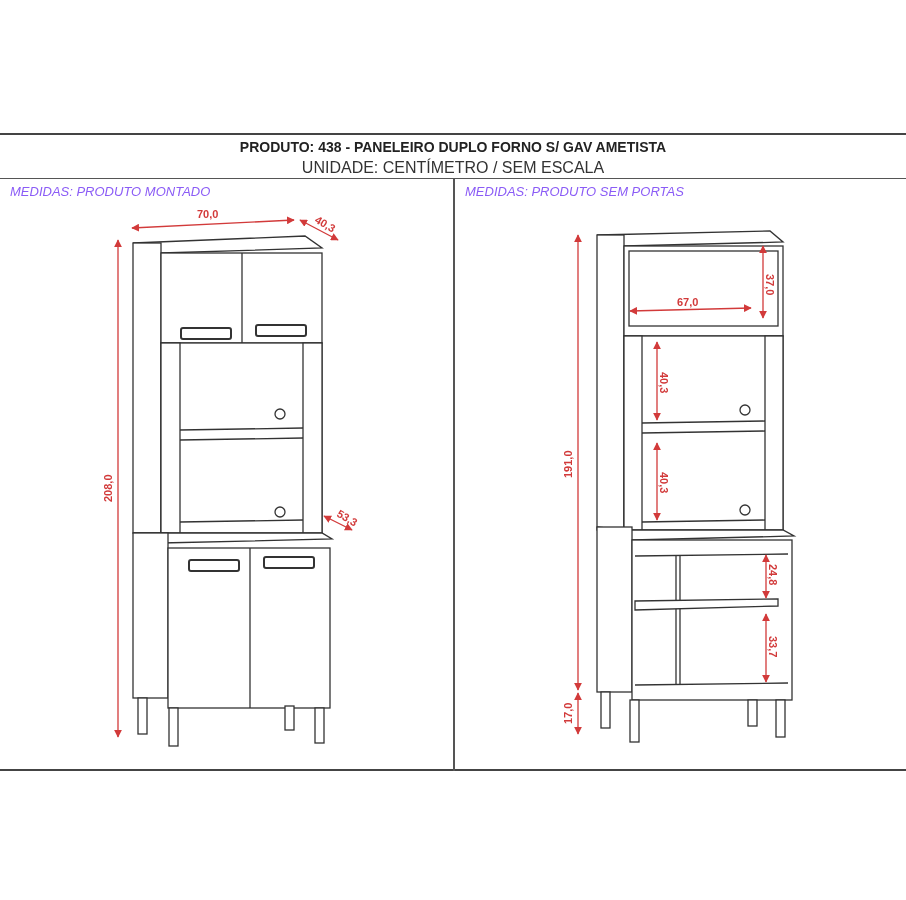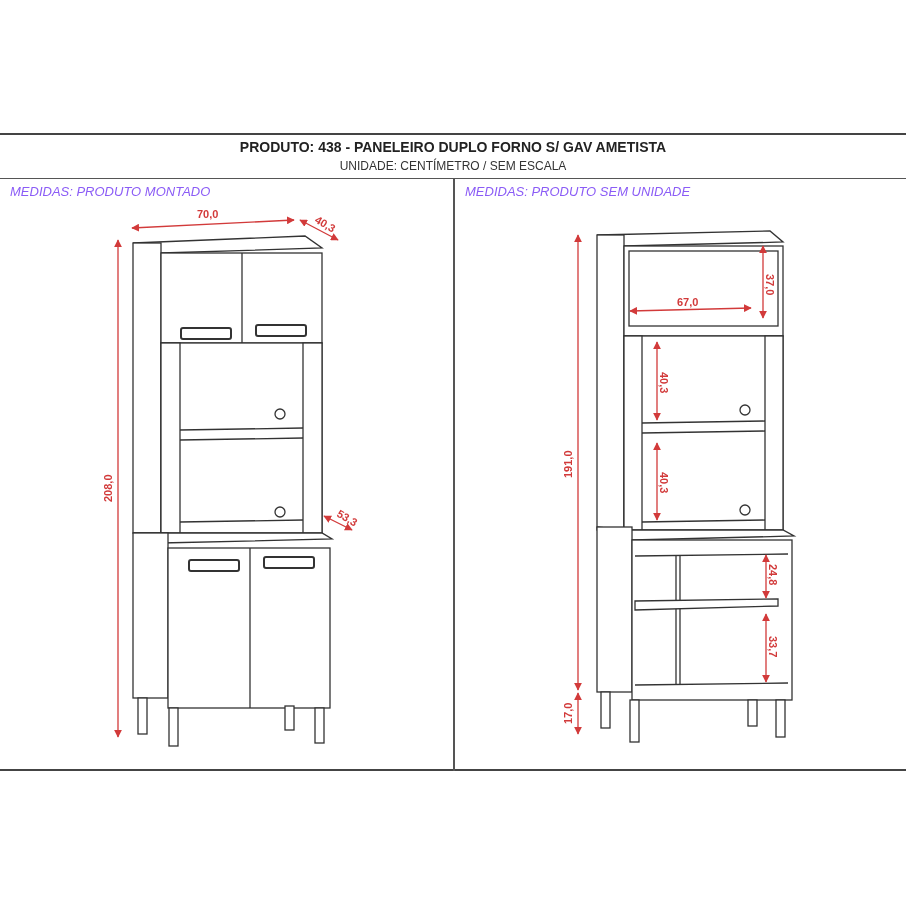--- a/index.html
+++ b/index.html
@@ -1,36 +1,36 @@
 <!DOCTYPE html>
 <html><head>
 <meta charset="utf-8">
 <style>
   html,body{margin:0;padding:0;background:#fff;}
   body{width:906px;height:900px;position:relative;overflow:hidden;font-family:"Liberation Sans",sans-serif;}
   .frame{position:absolute;left:0;top:133px;width:906px;height:638px;border-top:2px solid #444;border-bottom:2px solid #444;box-sizing:border-box;}
   .hdr-sep{position:absolute;left:0;top:178px;width:906px;height:1px;background:#555;}
   .col-div{position:absolute;left:453px;top:178px;width:2px;height:593px;background:#555;}
   .title{position:absolute;top:139px;left:0;width:906px;text-align:center;font-weight:bold;font-size:14px;color:#222;}
-  .subtitle{position:absolute;top:159px;left:0;width:906px;text-align:center;font-size:12px;color:#333;}
+  .subtitle{position:absolute;top:159px;left:0;width:906px;text-align:center;font-size:16px;color:#333;}
   .sec{position:absolute;top:184px;font-style:italic;font-size:13px;color:#8b5cf6;}
   svg{position:absolute;left:0;top:0;}
   .dim{font-family:"Liberation Sans",sans-serif;font-weight:bold;font-size:11px;fill:#d23a3a;}
 </style>
 </head>
 <body>
 
 <div class="frame"></div>
 <div class="hdr-sep"></div>
 <div class="col-div"></div>
 
 <div class="title">PRODUTO: 438 - PANELEIRO DUPLO FORNO S/ GAV AMETISTA</div>
 <div class="subtitle">UNIDADE: CENTÍMETRO / SEM ESCALA</div>
 <div class="sec" style="left:10px">MEDIDAS: PRODUTO MONTADO</div>
-<div class="sec" style="left:465px">MEDIDAS: PRODUTO SEM UNIDADE</div>
+<div class="sec" style="left:465px">MEDIDAS: PRODUTO SEM PORTAS</div>
 
 <svg width="906" height="900" viewBox="0 0 906 900">
   <defs>
     <marker id="ah" viewBox="0 0 10 10" refX="9" refY="5" markerWidth="6" markerHeight="6" orient="auto-start-reverse">
       <path d="M0,0 L10,5 L0,10 z" fill="#d23a3a"></path>
     </marker>
   </defs>
 
   <g stroke="#333" stroke-width="1.3" fill="#fff">
 

